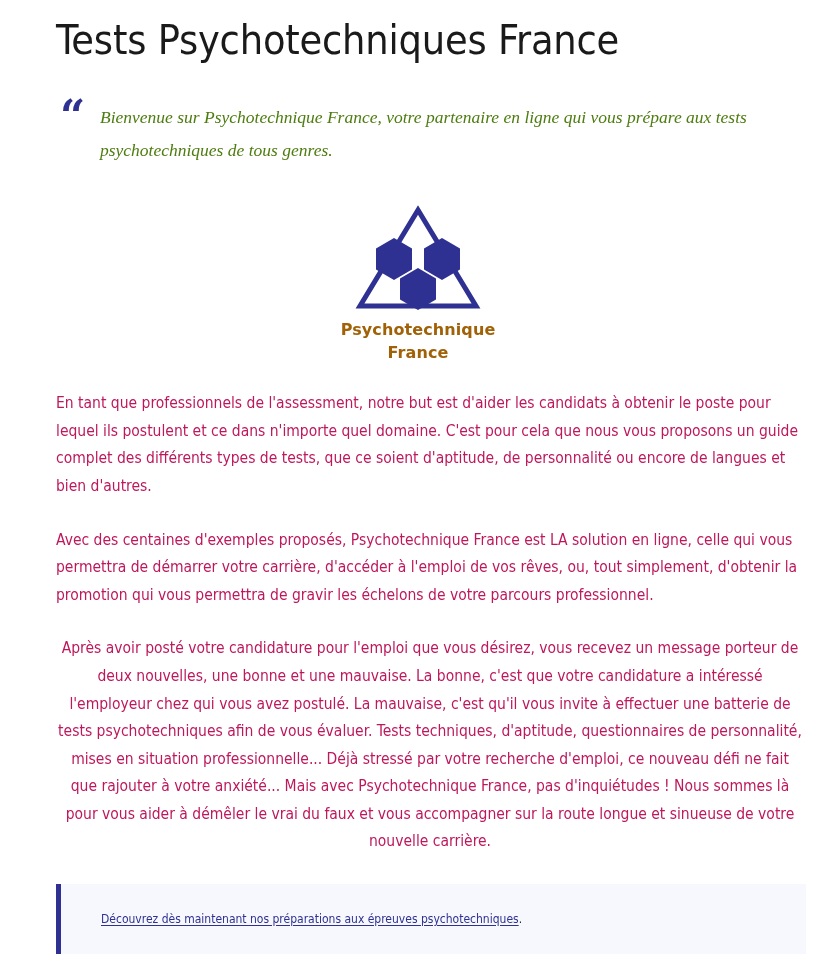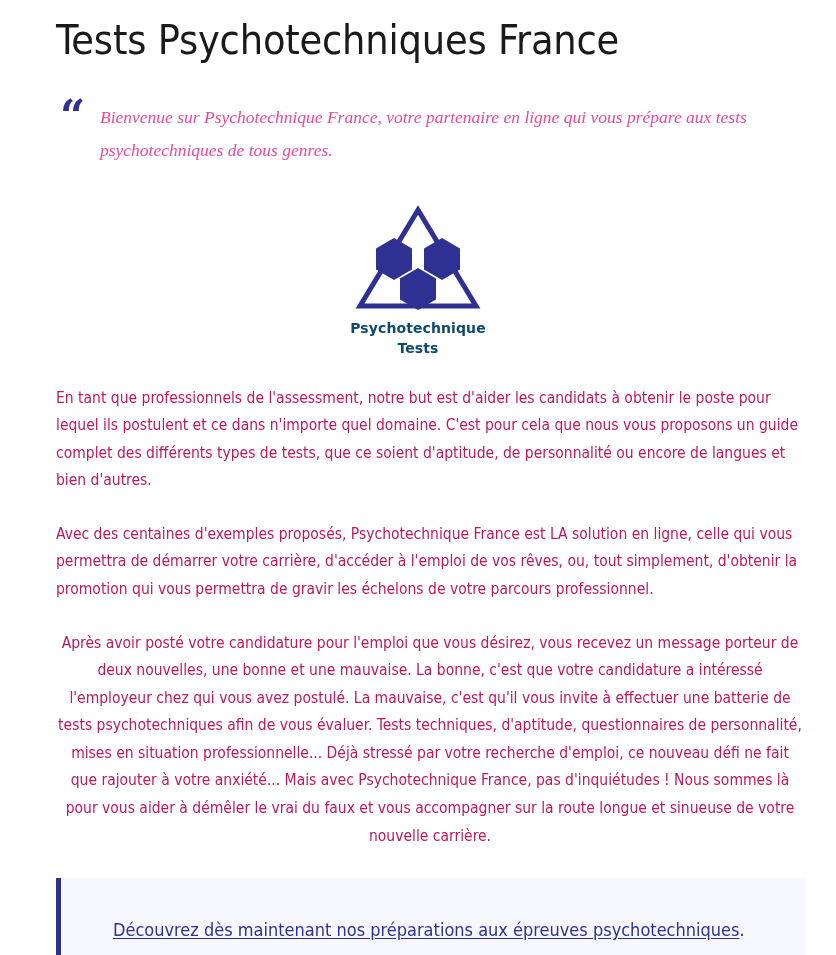--- a/index.html
+++ b/index.html
@@ -49,41 +49,41 @@
     font-size: 44px;
     font-weight: 700;
     color: #2e3192;
     line-height: 1;
     user-select: none;
   }
   .blockquote-text {
     font-family: "Liberation Serif", "DejaVu Serif", serif;
     font-style: italic;
     font-size: 17.5px;
-    color: #ec4899;
+    color: #4d7c0f;
     line-height: 1.85;
     margin: 0;
     padding-right: 4px;
   }
   
   .logo-block {
     margin-top: 38px;
     text-align: center;
     padding-right: 26px;
   }
   .logo-mark {
     display: block;
     margin: 0 auto;
   }
   .logo-text {
     margin: 4px 0 0 0;
     font-family: "DejaVu Sans", sans-serif;
-    font-size: 14px;
+    font-size: 16px;
     font-weight: 700;
-    color: #0c4a6e;
+    color: #a16207;
     line-height: 1.45;
     letter-spacing: 0.1px;
     text-align: center;
   }
   .logo-text span {
     display: block;
   }
   
   .body-text {
     margin: 0 0 26px 0;
@@ -102,23 +102,23 @@
   }
   
   .callout {
     margin: 28px 0 0 0;
     background: #f7f8fd;
     border-left: 5px solid #2e3192;
     padding: 26px 20px 26px 40px;
     box-sizing: border-box;
   }
   .callout-text {
-    margin: 12px;
+    margin: 0;
     font-family: "DejaVu Sans Condensed", "Liberation Sans Narrow", "Liberation Sans", sans-serif;
-    font-size: 18px;
+    font-size: 12px;
     color: #2b2b2b;
     line-height: 1.5;
   }
   .callout-link {
     color: #2e3192;
     text-decoration: underline;
     text-underline-offset: 2px;
     cursor: pointer;
   }
 </style>
@@ -137,21 +137,21 @@
 
     <div class="logo-block">
       <svg class="logo-mark" width="128" height="110" viewBox="0 0 128 110">
         <polygon points="64,6 122,102 6,102" fill="none" stroke="#2e3192" stroke-width="5" stroke-linejoin="miter"></polygon>
         <polygon points="40,34 58,44.5 58,65.5 40,76 22,65.5 22,44.5" fill="#2e3192"></polygon>
         <polygon points="88,34 106,44.5 106,65.5 88,76 70,65.5 70,44.5" fill="#2e3192"></polygon>
         <polygon points="64,64 82,74.5 82,95.5 64,106 46,95.5 46,74.5" fill="#2e3192"></polygon>
       </svg>
       <p class="logo-text">
         <span>Psychotechnique</span>
-        <span>Tests</span>
+        <span>France</span>
       </p>
     </div>
 
     <div class="paragraphs">
       <p class="body-text">En tant que professionnels de l'assessment, notre but est d'aider les candidats à obtenir le poste pour lequel ils postulent et ce dans n'importe quel domaine. C'est pour cela que nous vous proposons un guide complet des différents types de tests, que ce soient d'aptitude, de personnalité ou encore de langues et bien d'autres.</p>
       <p class="body-text">Avec des centaines d'exemples proposés, Psychotechnique France est LA solution en ligne, celle qui vous permettra de démarrer votre carrière, d'accéder à l'emploi de vos rêves, ou, tout simplement, d'obtenir la promotion qui vous permettra de gravir les échelons de votre parcours professionnel.</p>
       <p class="body-text">Après avoir posté votre candidature pour l'emploi que vous désirez, vous recevez un message porteur de deux nouvelles, une bonne et une mauvaise. La bonne, c'est que votre candidature a intéressé l'employeur chez qui vous avez postulé. La mauvaise, c'est qu'il vous invite à effectuer une batterie de tests psychotechniques afin de vous évaluer. Tests techniques, d'aptitude, questionnaires de personnalité, mises en situation professionnelle... Déjà stressé par votre recherche d'emploi, ce nouveau défi ne fait que rajouter à votre anxiété... Mais avec Psychotechnique France, pas d'inquiétudes ! Nous sommes là pour vous aider à démêler le vrai du faux et vous accompagner sur la route longue et sinueuse de votre nouvelle carrière.</p>
     </div>
 
     <div class="callout">

